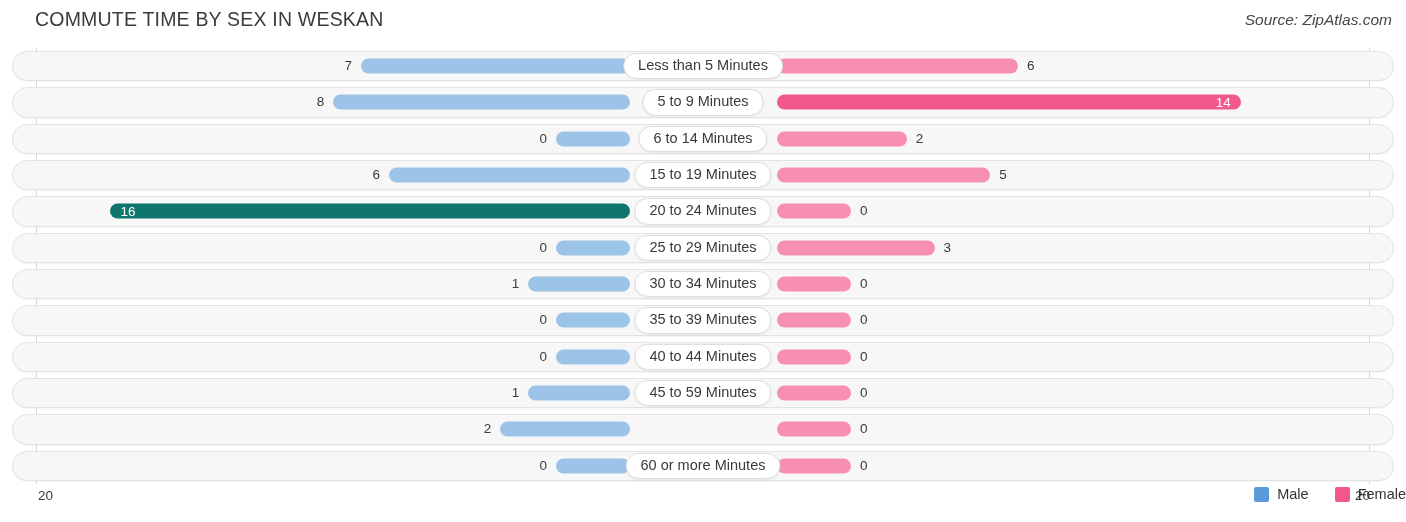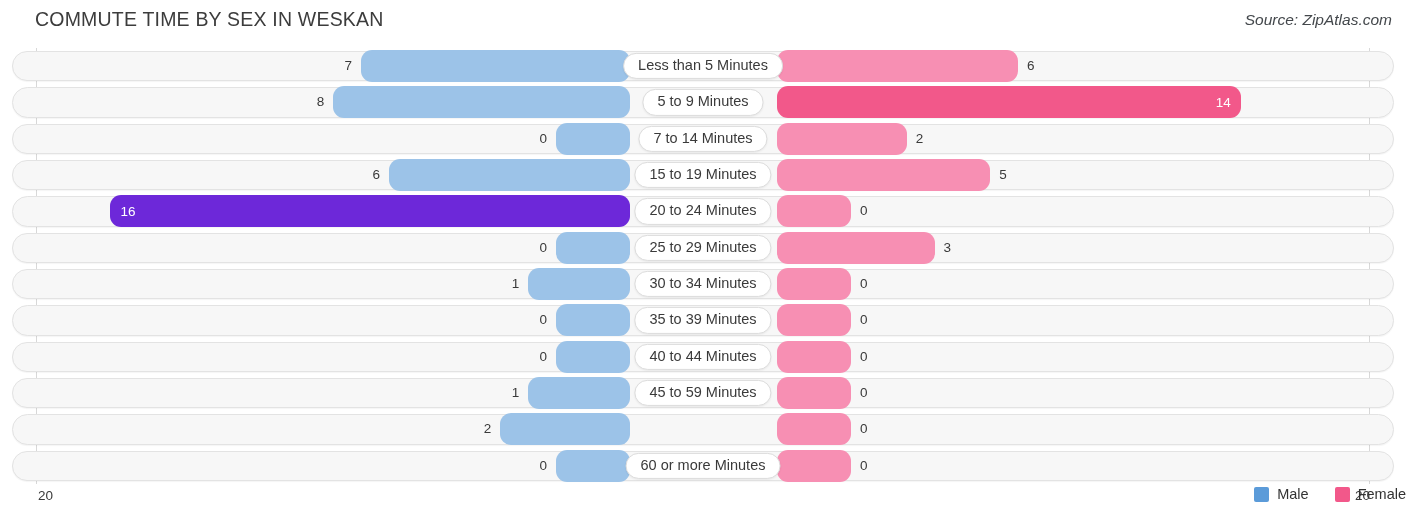--- a/index.html
+++ b/index.html
@@ -76,32 +76,32 @@
   .half-right {
     position: absolute;
     left: 703px; top: 0; bottom: 0;
     width: 703px;
   }
 
   .bar {
     position: absolute;
     top: 50%;
     transform: translateY(-50%);
-    height: 32px;
+    height: 15px;
     border-radius: 11px;
     display: flex;
     align-items: center;
   }
   .bar.male {
     right: 73px;
     justify-content: flex-start;
     padding-left: 10px;
     background: #9cc3e8;
   }
-  .bar.male.strong { background: #6d28d9; }
+  .bar.male.strong { background: #0f766e; }
   .bar.female {
     left: 74px;
     justify-content: flex-end;
     padding-right: 10px;
     background: #f78fb3;
   }
   .bar.female.strong { background: #f2588a; }
 
   .bar .inval {
     font-size: 13.5px;
@@ -210,21 +210,21 @@
         <div class="row">
           <div class="track"></div>
           <div class="half-left">
             <div class="bar male" style="width: 74px;"></div>
             <span class="outval" style="right: 156px;">0</span>
           </div>
           <div class="half-right">
             <div class="bar female" style="width: 129.7px;"></div>
             <span class="outval" style="left: 212.7px;">2</span>
           </div>
-          <div class="label-pill">7 to 14 Minutes</div>
+          <div class="label-pill">6 to 14 Minutes</div>
         </div>
         <div class="row">
           <div class="track"></div>
           <div class="half-left">
             <div class="bar male" style="width: 241.1px;"></div>
             <span class="outval" style="right: 323.1px;">6</span>
           </div>
           <div class="half-right">
             <div class="bar female" style="width: 213.25px;"></div>
             <span class="outval" style="left: 296.25px;">5</span>

